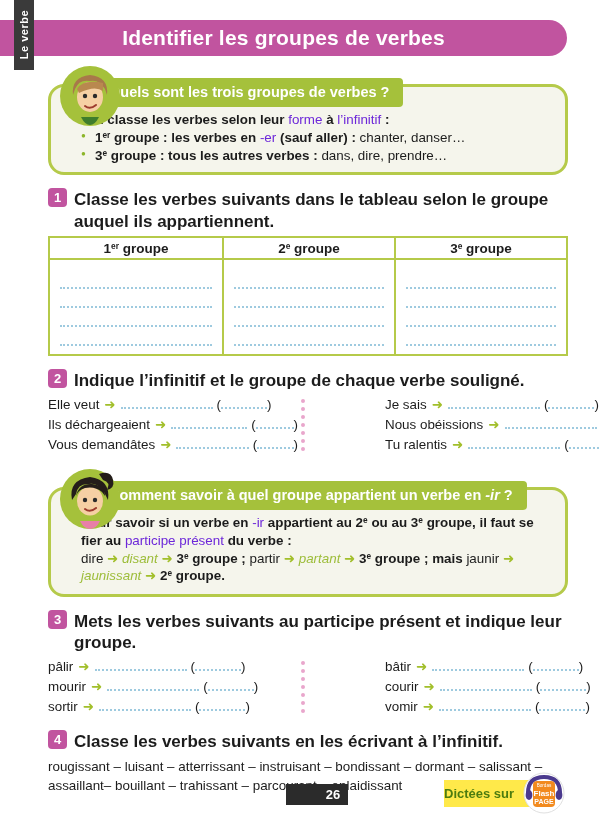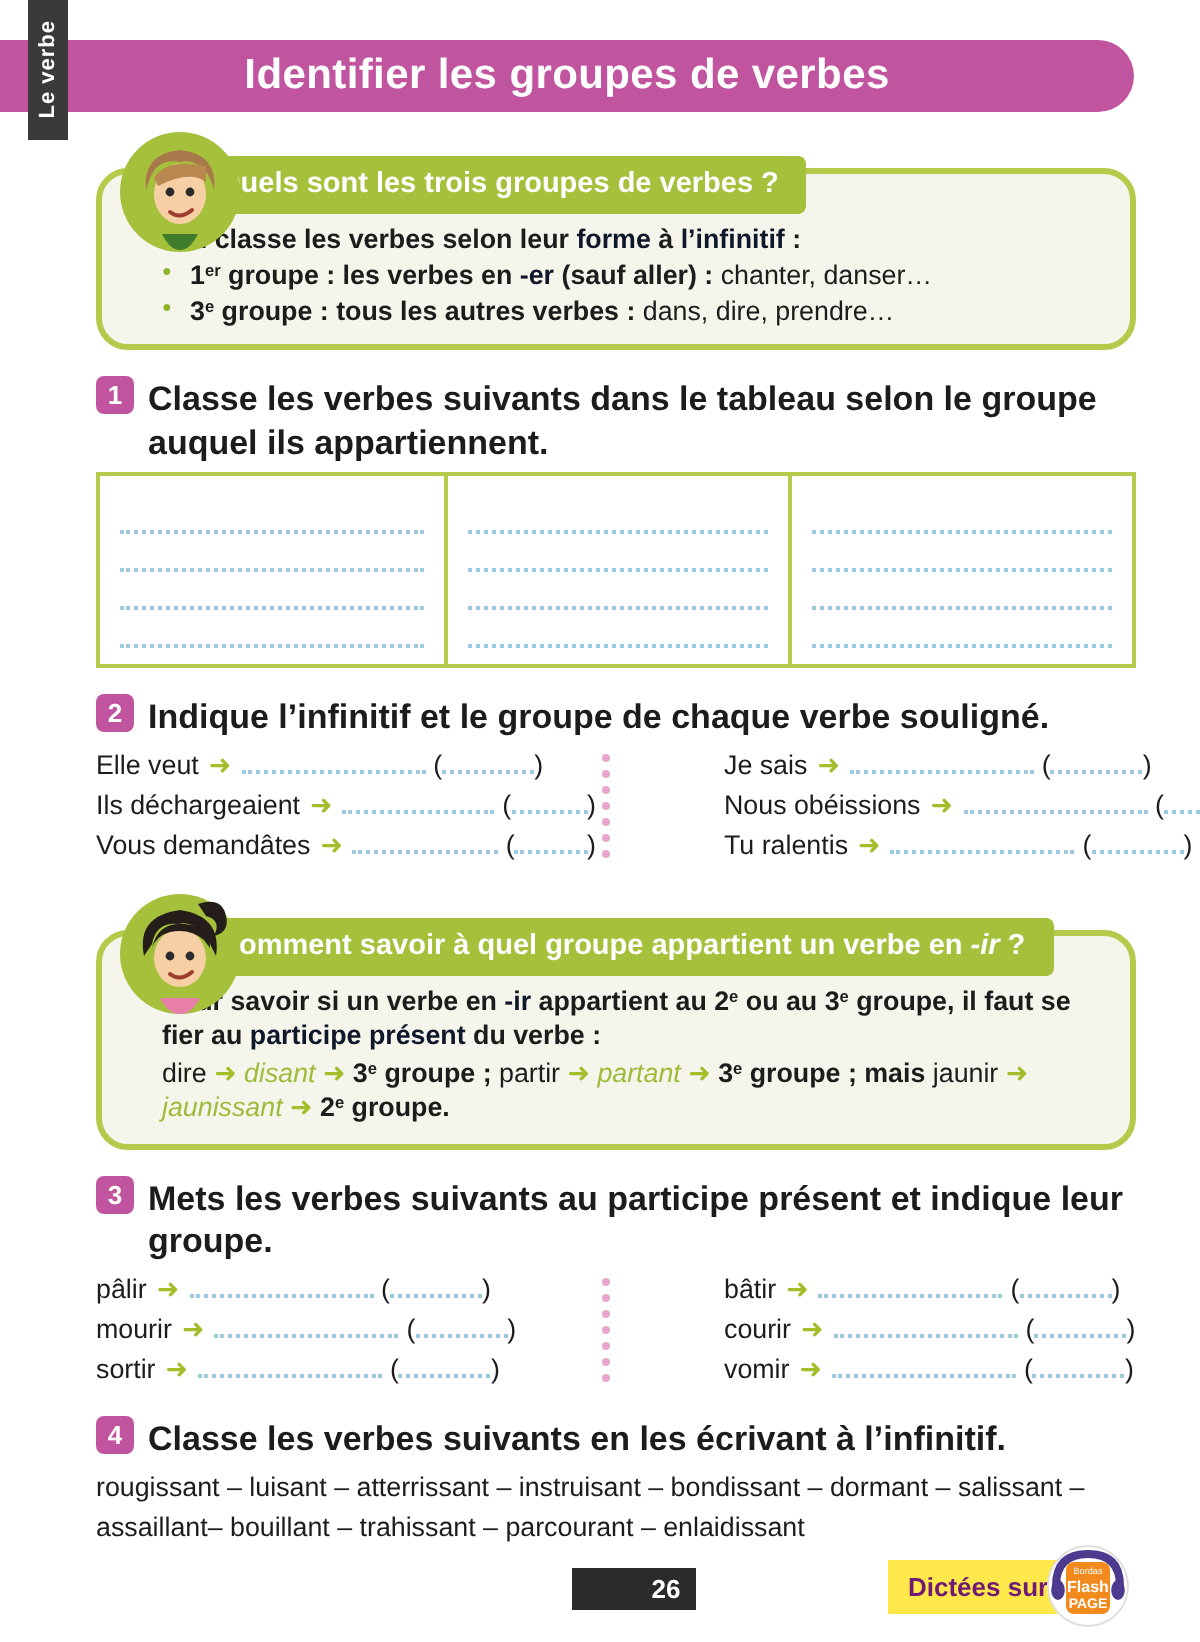--- a/index.html
+++ b/index.html
@@ -38,21 +38,21 @@
     position:absolute;top:-22px;left:8px;width:62px;height:62px;z-index:4;
   }
   .lesson-intro{margin:0 0 1px 4px;}
   .lesson-bullets{list-style:none;margin:0;padding:0;}
   .lesson-bullets li{position:relative;padding-left:14px;}
   .lesson-bullets li::before{
     content:"●";position:absolute;left:0;top:2px;font-size:8px;color:#8cb52a;
   }
   
   .b{font-weight:bold;}
-  .g{font-weight:bold;color:#0f172a;}
+  .g{font-weight:normal;color:#6d28d9;}
   .gr{color:#9dbd3a;font-style:italic;}
   .ga{color:#a2bf2b;font-weight:bold;}
   .i{font-style:italic;}
   .sup{font-size:.62em;vertical-align:.5em;letter-spacing:0;}
   
   .exercise{margin-top:14px;}
   .ex-head{display:flex;align-items:flex-start;gap:7px;margin-bottom:4px;}
   .ex-badge{
     flex:0 0 auto;width:19px;height:19px;background:#c1549f;border-radius:4px;
     color:#fff;font-weight:bold;font-size:13px;display:flex;align-items:center;justify-content:center;
@@ -64,41 +64,41 @@
   .vtable{border:2px solid #b5ca4a;margin-top:4px;}
   .vt-head{display:grid;grid-template-columns:1fr 1fr 1fr;border-bottom:2px solid #b5ca4a;}
   .vt-head .cell{
     text-align:center;font-weight:bold;font-size:13.5px;padding:3px 0 2px;
   }
   .vt-body{display:grid;grid-template-columns:1fr 1fr 1fr;}
   .vt-head .cell + .cell,.vt-body .cell + .cell{border-left:2px solid #b5ca4a;}
   .vt-body .cell{padding:10px 10px 8px;}
   .dotline{height:17px;border-bottom:2px dotted #9ecadf;}
   
-  .two-col{position:relative;display:grid;grid-template-columns:250px 1fr;column-gap:64px;}
+  .two-col{position:relative;display:grid;grid-template-columns:250px 1fr;column-gap:87px;}
   .col-divider{
     position:absolute;left:253px;top:4px;bottom:4px;width:0;
     border-left:4px dotted #e9a6cc;
   }
   .ans-row{display:flex;align-items:baseline;height:20px;font-size:13.4px;white-space:nowrap;}
   .ans-row .arrow{margin:0 5px 0 5px;}
   .dots-mid{display:inline-block;width:92px;border-bottom:2px dotted #9ecadf;height:12px;margin-right:4px;}
   .dots-paren{display:inline-block;width:46px;border-bottom:2px dotted #9ecadf;height:12px;}
   .paren{font-size:13.4px;}
   
   .page-number{
     position:absolute;left:286px;bottom:16px;width:30px;height:21px;background:#2b2b2b;
     color:#fff;font-weight:bold;font-size:13px;display:flex;align-items:center;justify-content:center;padding-left:32px;
   }
   .dict-badge{
     position:absolute;right:50px;bottom:14px;width:106px;height:27px;background:#ffe94a;
     display:flex;align-items:center;
   }
   .dict-badge .dict-label{
-    color:#701a75;font-weight:bold;font-size:13px;padding-left:10px;
+    color:#4d7c0f;font-weight:bold;font-size:13px;
   }
   .flash-logo{position:absolute;right:-16px;top:-9px;width:44px;height:44px;}
 </style>
 </head>
 <body>
 
 <div class="page">
 
   <div class="title-banner">
     <h1>Identifier les groupes de verbes</h1>
@@ -129,20 +129,25 @@
         <li><span class="b">3</span><span class="b sup">e</span><span class="b"> groupe : tous les autres verbes : </span><span>dans, dire, prendre…</span></li>
       </ul>
     </div>
 
     <div class="exercise">
       <div class="ex-head">
         <div class="ex-badge">1</div>
         <div class="ex-prompt">Classe les verbes suivants dans le tableau selon le groupe auquel ils appartiennent.</div>
       </div>
       <div class="vtable">
+        <div class="vt-head">
+          <div class="cell"><span class="b">1</span><span class="b sup">er</span><span class="b"> groupe</span></div>
+          <div class="cell"><span class="b">2</span><span class="b sup">e</span><span class="b"> groupe</span></div>
+          <div class="cell"><span class="b">3</span><span class="b sup">e</span><span class="b"> groupe</span></div>
+        </div>
         <div class="vt-body">
           <div class="cell">
             <div class="dotline"></div>
             <div class="dotline"></div>
             <div class="dotline"></div>
             <div class="dotline"></div>
           </div>
           <div class="cell">
             <div class="dotline"></div>
             <div class="dotline"></div>

